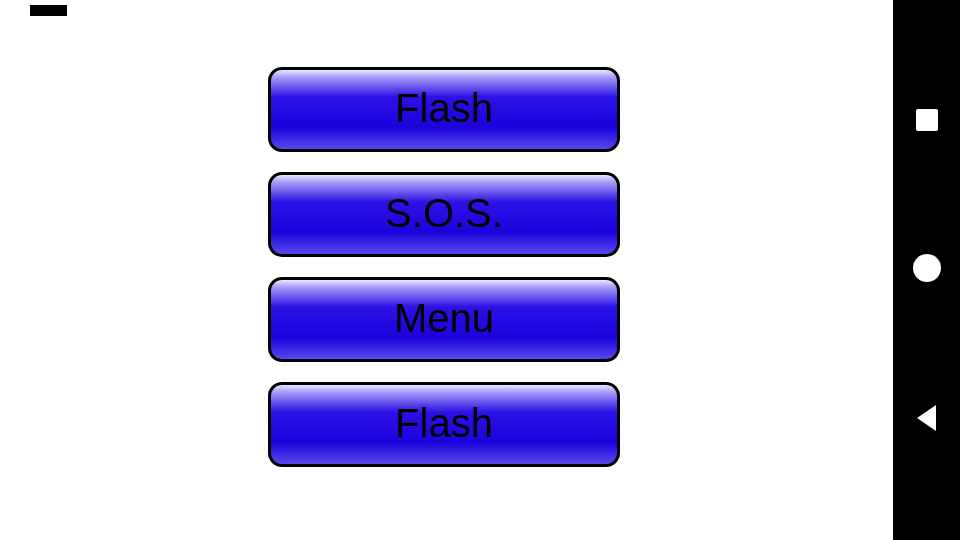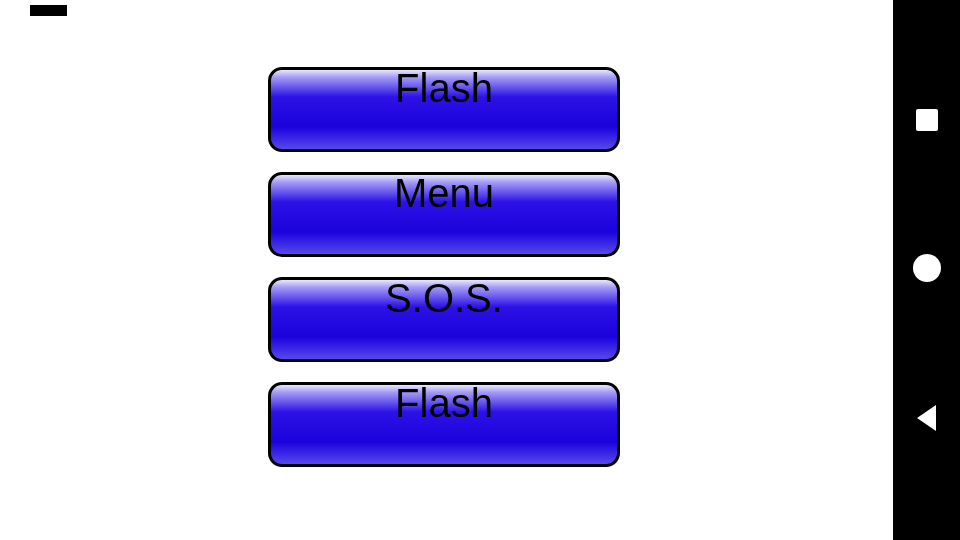--- a/index.html
+++ b/index.html
@@ -43,21 +43,21 @@
       #e9e7ff 0%,
       #a59df6 9%,
       #2d12e6 34%,
       #1b02dc 72%,
       #5748ec 100%);
     color: #000000;
     font-family: "Liberation Sans", sans-serif;
     font-size: 40px;
     line-height: 1;
     display: flex;
-    align-items: flex-start;
+    align-items: center;
     justify-content: center;
     padding: 0;
     cursor: pointer;
   }
   .glossy-button span {
     transform: translateY(-2px);
   }
   .navbar {
     position: absolute;
     right: 0;
@@ -104,24 +104,24 @@
 
 <div class="screen">
 
   <div class="notch"></div>
 
   <div class="button-column">
     <button class="glossy-button">
       <span>Flash</span>
     </button>
     <button class="glossy-button">
-      <span>Menu</span>
+      <span>S.O.S.</span>
     </button>
     <button class="glossy-button">
-      <span>S.O.S.</span>
+      <span>Menu</span>
     </button>
     <button class="glossy-button">
       <span>Flash</span>
     </button>
   </div>
 
   <div class="navbar">
     <div class="nav-btn recents">
       <span class="icon-square"></span>
     </div>

